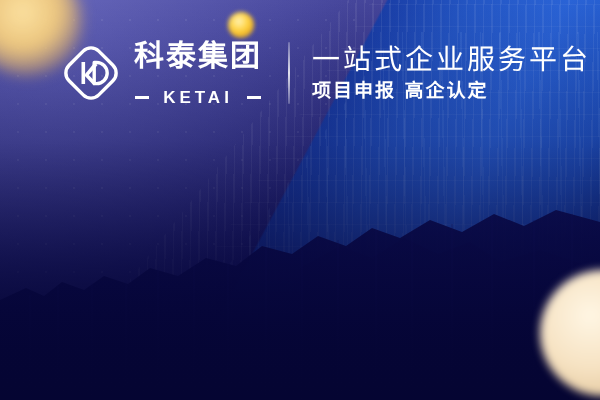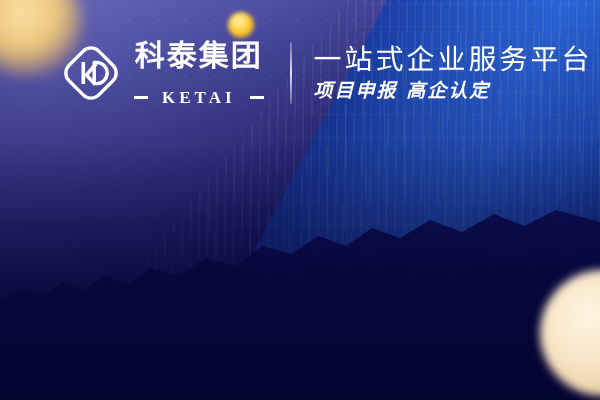--- a/index.html
+++ b/index.html
@@ -146,21 +146,21 @@
   .logo-mark{width:62px;height:62px;flex:0 0 62px;}
   .logo-mark svg{display:block;width:100%;height:100%;}
 
   .logo-words{margin-left:12px;display:flex;flex-direction:column;align-items:center;}
   .logo-cn{
     font-size:30px;font-weight:bold;color:#fff;letter-spacing:2px;
     line-height:1.05;white-space:nowrap;
     font-family:"DejaVu Sans","Liberation Sans",sans-serif;
   }
   .logo-en{
-    display:flex;align-items:center;gap:14px;margin-top:17px;font-family:Liberation Serif, serif;
+    display:flex;align-items:center;gap:14px;margin-top:17px;
   }
   .logo-en .dash{display:block;width:14px;height:3px;background:#fff;}
   .logo-en .txt{
     font-size:17px;font-weight:bold;color:#fff;letter-spacing:4px;
     line-height:1;white-space:nowrap;
   }
 
   .divider{
     width:2px;height:62px;margin:0 22px 0 26px;
     background:linear-gradient(to bottom, rgba(255,255,255,.25), rgba(255,255,255,.85), rgba(255,255,255,.25));
@@ -171,21 +171,20 @@
   .tagline-main{
     font-size:28px;color:#fff;letter-spacing:3px;line-height:1.12;
     white-space:nowrap;font-weight:400;
     font-family:"DejaVu Sans","Liberation Sans",sans-serif;
   }
   .tagline-sub{
     margin-top:5px;
     font-size:19px;color:#fff;letter-spacing:2px;line-height:1.1;
     white-space:nowrap;font-weight:bold;
     font-family:"DejaVu Serif","Liberation Serif",serif;
-    font-style:italic;
   }
 
   
   .headline{
     position:absolute;left:62px;top:152px;width:496px;
     font-size:33px;font-weight:bold;color:#fff;
     line-height:1.42;letter-spacing:.5px;
     font-family:"DejaVu Sans","Liberation Sans",sans-serif;
     text-shadow:0 2px 6px rgba(0,0,0,.30);
   }

